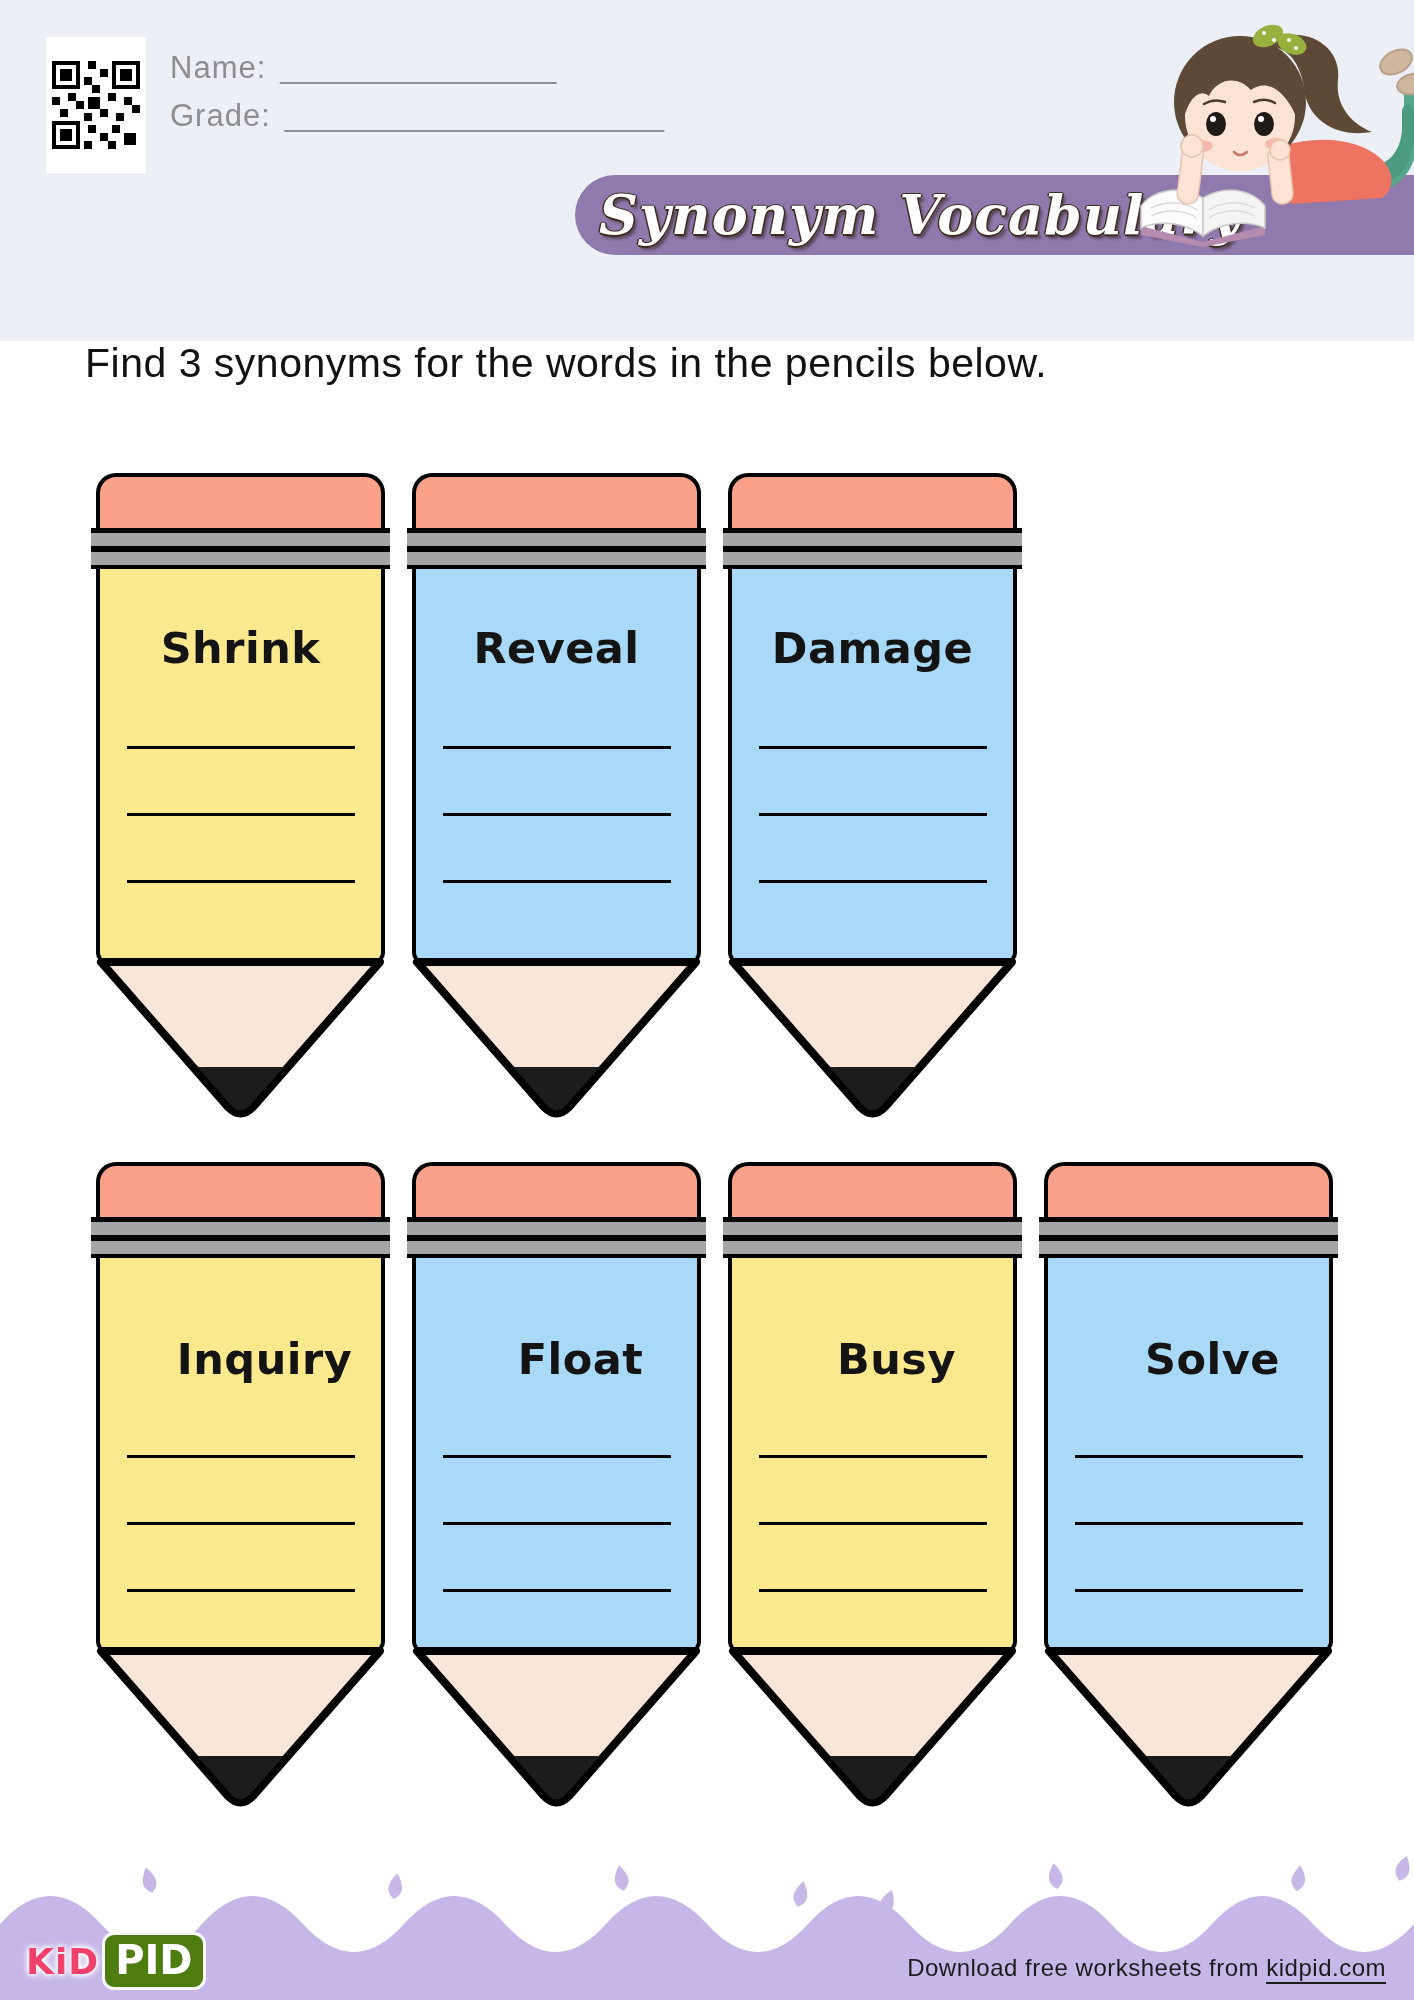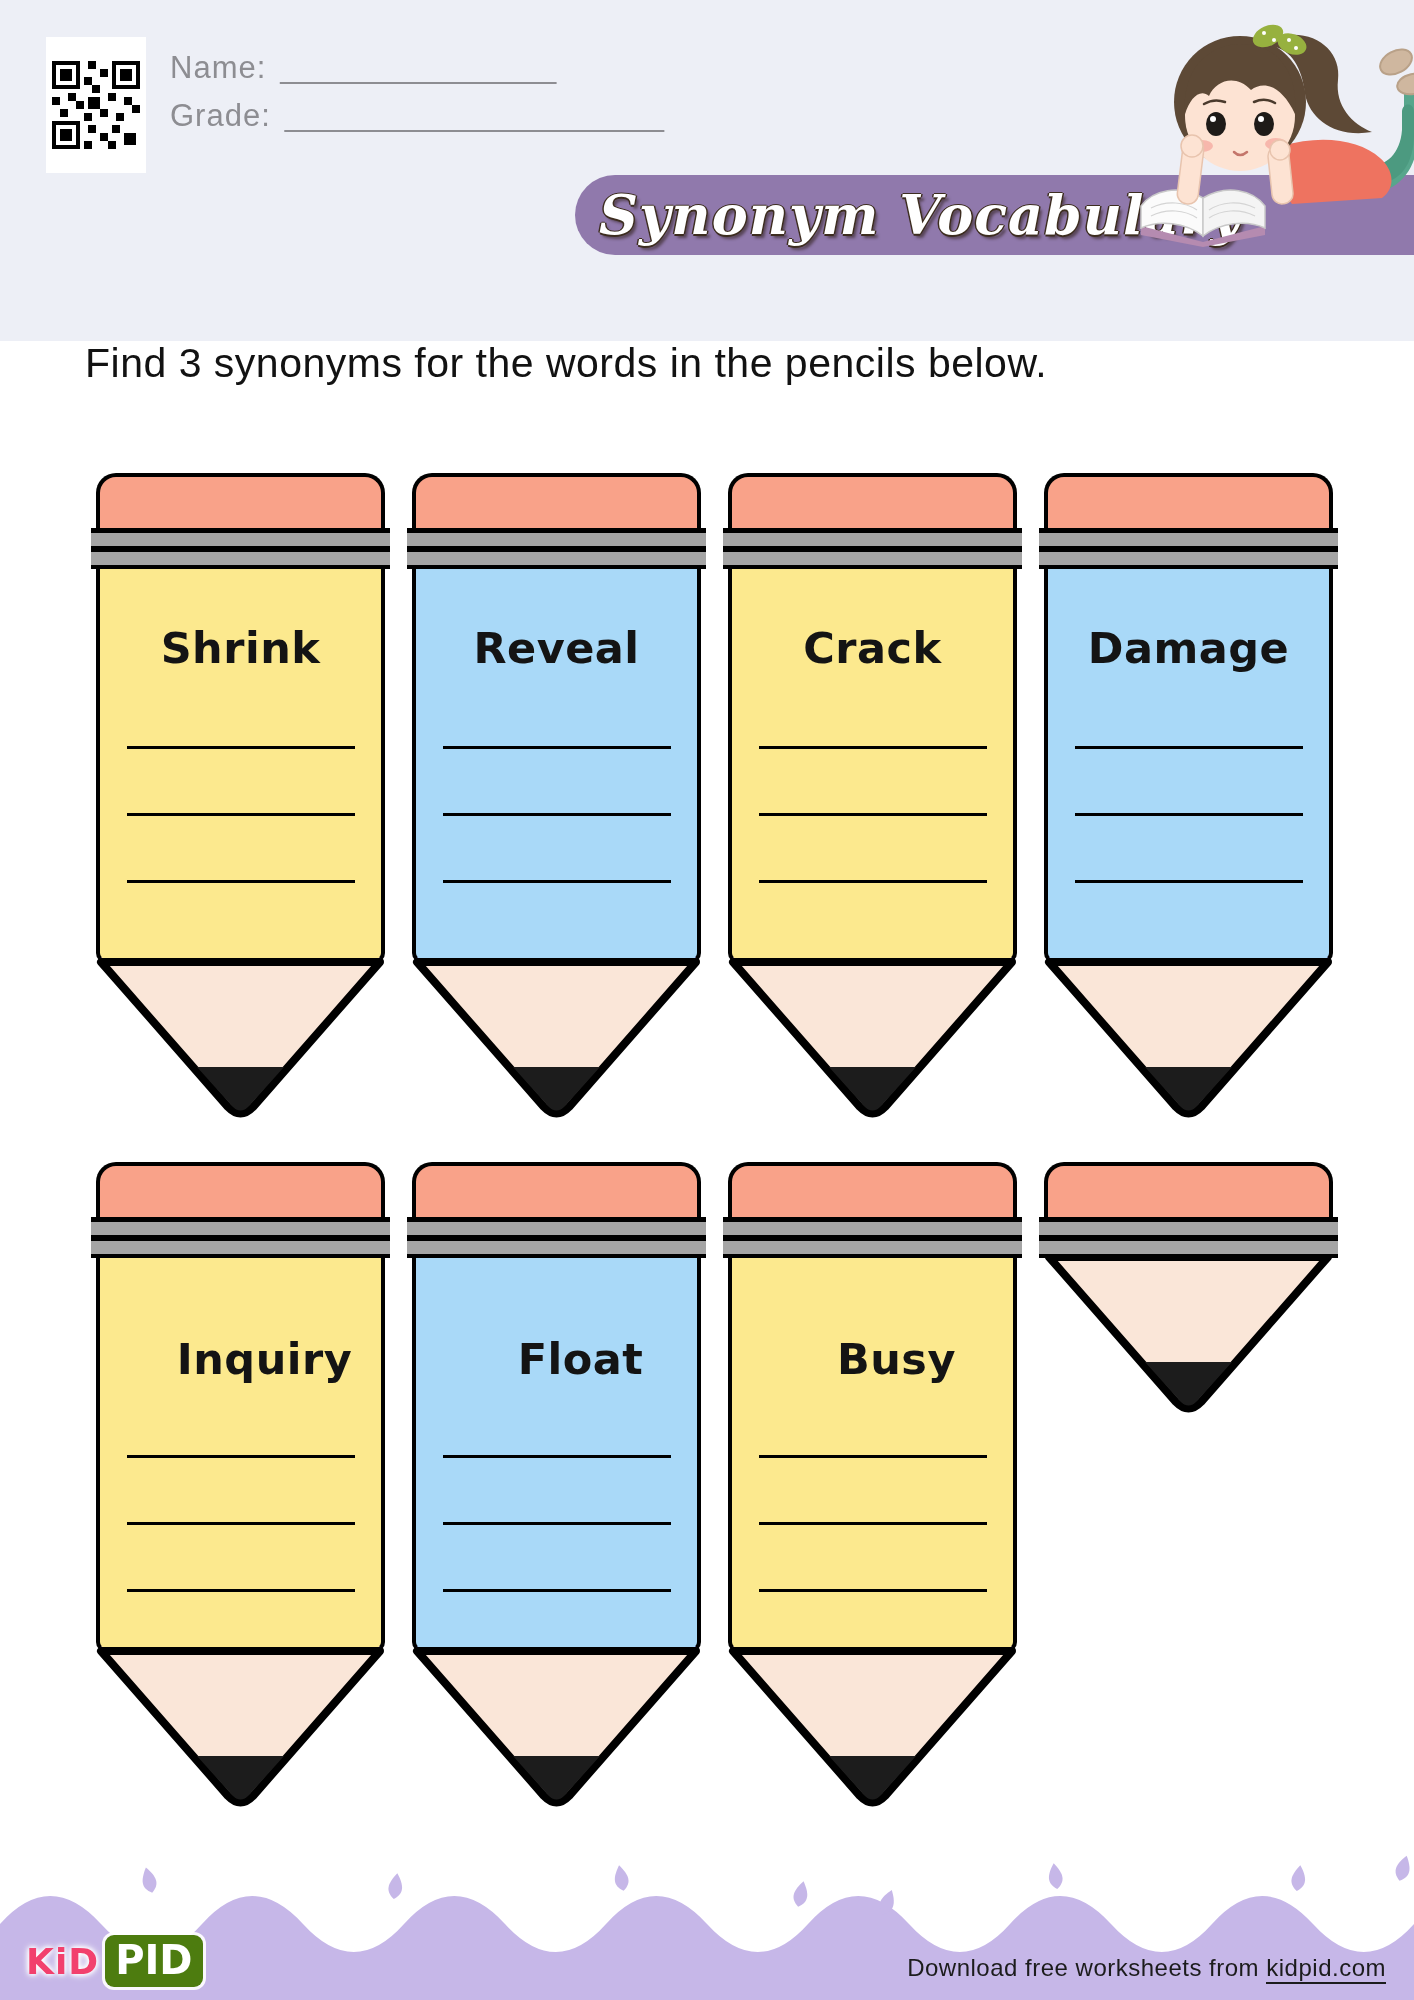--- a/index.html
+++ b/index.html
@@ -230,119 +230,108 @@
         <div class="blank-line first"></div>
         <div class="blank-line"></div>
         <div class="blank-line"></div>
       </div>
       <svg class="tip" width="299" height="166" viewBox="0 0 299 166">
         <path d="M10,5 L289,5 L162,150 Q149.5,163 137,150 Z" fill="#fae6d8" stroke="#000" stroke-width="8" stroke-linejoin="round"></path>
         <path d="M106,110 L193,110 L158,149 Q149.5,158 141,149 Z" fill="#1c1c1c"></path>
       </svg>
     </div>
 
+
+    <div class="pencil" data-color="blue">
+      <div class="eraser"></div>
+      <div class="ferrule">
+          <div class="stripe s1"></div>
+          <div class="stripe s2"></div>
+        </div>
+      <div class="pencil-body">
+        <div class="word">Damage</div>
+        <div class="blank-line first"></div>
+        <div class="blank-line"></div>
+        <div class="blank-line"></div>
+      </div>
+      <svg class="tip" width="299" height="166" viewBox="0 0 299 166">
+        <path d="M10,5 L289,5 L162,150 Q149.5,163 137,150 Z" fill="#fae6d8" stroke="#000" stroke-width="8" stroke-linejoin="round"></path>
+        <path d="M106,110 L193,110 L158,149 Q149.5,158 141,149 Z" fill="#1c1c1c"></path>
+      </svg>
+    </div>
+  </div>
+
+  <div class="pencil-row row2">
+
     <div class="pencil" data-color="yellow">
       <div class="eraser"></div>
       <div class="ferrule">
           <div class="stripe s1"></div>
           <div class="stripe s2"></div>
         </div>
       <div class="pencil-body">
-        <div class="word">Crack</div>
+        <div class="word">Inquiry</div>
         <div class="blank-line first"></div>
         <div class="blank-line"></div>
         <div class="blank-line"></div>
       </div>
       <svg class="tip" width="299" height="166" viewBox="0 0 299 166">
         <path d="M10,5 L289,5 L162,150 Q149.5,163 137,150 Z" fill="#fae6d8" stroke="#000" stroke-width="8" stroke-linejoin="round"></path>
         <path d="M106,110 L193,110 L158,149 Q149.5,158 141,149 Z" fill="#1c1c1c"></path>
       </svg>
     </div>
 
     <div class="pencil" data-color="blue">
       <div class="eraser"></div>
       <div class="ferrule">
           <div class="stripe s1"></div>
           <div class="stripe s2"></div>
         </div>
       <div class="pencil-body">
-        <div class="word">Damage</div>
-        <div class="blank-line first"></div>
-        <div class="blank-line"></div>
-        <div class="blank-line"></div>
-      </div>
-      <svg class="tip" width="299" height="166" viewBox="0 0 299 166">
-        <path d="M10,5 L289,5 L162,150 Q149.5,163 137,150 Z" fill="#fae6d8" stroke="#000" stroke-width="8" stroke-linejoin="round"></path>
-        <path d="M106,110 L193,110 L158,149 Q149.5,158 141,149 Z" fill="#1c1c1c"></path>
-      </svg>
-    </div>
-  </div>
-
-  <div class="pencil-row row2">
+        <div class="word">Float</div>
+        <div class="blank-line first"></div>
+        <div class="blank-line"></div>
+        <div class="blank-line"></div>
+      </div>
+      <svg class="tip" width="299" height="166" viewBox="0 0 299 166">
+        <path d="M10,5 L289,5 L162,150 Q149.5,163 137,150 Z" fill="#fae6d8" stroke="#000" stroke-width="8" stroke-linejoin="round"></path>
+        <path d="M106,110 L193,110 L158,149 Q149.5,158 141,149 Z" fill="#1c1c1c"></path>
+      </svg>
+    </div>
 
     <div class="pencil" data-color="yellow">
       <div class="eraser"></div>
       <div class="ferrule">
           <div class="stripe s1"></div>
           <div class="stripe s2"></div>
         </div>
       <div class="pencil-body">
-        <div class="word">Inquiry</div>
+        <div class="word">Busy</div>
         <div class="blank-line first"></div>
         <div class="blank-line"></div>
         <div class="blank-line"></div>
       </div>
       <svg class="tip" width="299" height="166" viewBox="0 0 299 166">
         <path d="M10,5 L289,5 L162,150 Q149.5,163 137,150 Z" fill="#fae6d8" stroke="#000" stroke-width="8" stroke-linejoin="round"></path>
         <path d="M106,110 L193,110 L158,149 Q149.5,158 141,149 Z" fill="#1c1c1c"></path>
       </svg>
     </div>
 
     <div class="pencil" data-color="blue">
       <div class="eraser"></div>
       <div class="ferrule">
           <div class="stripe s1"></div>
           <div class="stripe s2"></div>
         </div>
       <div class="pencil-body">
-        <div class="word">Float</div>
-        <div class="blank-line first"></div>
-        <div class="blank-line"></div>
-        <div class="blank-line"></div>
-      </div>
-      <svg class="tip" width="299" height="166" viewBox="0 0 299 166">
-        <path d="M10,5 L289,5 L162,150 Q149.5,163 137,150 Z" fill="#fae6d8" stroke="#000" stroke-width="8" stroke-linejoin="round"></path>
-        <path d="M106,110 L193,110 L158,149 Q149.5,158 141,149 Z" fill="#1c1c1c"></path>
-      </svg>
-    </div>
-
-    <div class="pencil" data-color="yellow">
-      <div class="eraser"></div>
-      <div class="ferrule">
-          <div class="stripe s1"></div>
-          <div class="stripe s2"></div>
-        </div>
-      <div class="pencil-body">
-        <div class="word">Busy</div>
-        <div class="blank-line first"></div>
-        <div class="blank-line"></div>
-        <div class="blank-line"></div>
-      </div>
-      <svg class="tip" width="299" height="166" viewBox="0 0 299 166">
-        <path d="M10,5 L289,5 L162,150 Q149.5,163 137,150 Z" fill="#fae6d8" stroke="#000" stroke-width="8" stroke-linejoin="round"></path>
-        <path d="M106,110 L193,110 L158,149 Q149.5,158 141,149 Z" fill="#1c1c1c"></path>
-      </svg>
-    </div>
-
-    <div class="pencil" data-color="blue">
-      <div class="eraser"></div>
-      <div class="ferrule">
-          <div class="stripe s1"></div>
-          <div class="stripe s2"></div>
-        </div>
+        <div class="word">Solve</div>
+        <div class="blank-line first"></div>
+        <div class="blank-line"></div>
+        <div class="blank-line"></div>
+      </div>
       <svg class="tip" width="299" height="166" viewBox="0 0 299 166">
         <path d="M10,5 L289,5 L162,150 Q149.5,163 137,150 Z" fill="#fae6d8" stroke="#000" stroke-width="8" stroke-linejoin="round"></path>
         <path d="M106,110 L193,110 L158,149 Q149.5,158 141,149 Z" fill="#1c1c1c"></path>
       </svg>
     </div>
   </div>
 
   <div class="footer">
     <svg width="1414" height="172" viewBox="0 0 1414 172" preserveAspectRatio="none">
       <path d="M0,96 Q50,40 101,96 T202,96 T303,96 T404,96 T505,96 T606,96 T707,96 T808,96 T909,96 T1010,96 T1111,96 T1212,96 T1313,96 T1414,96 L1414,172 L0,172 Z" fill="#c6b7e8"></path>

